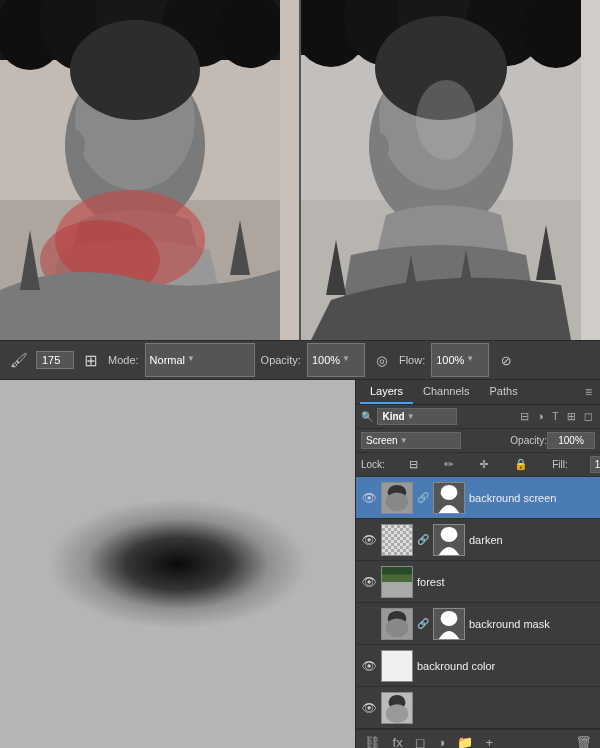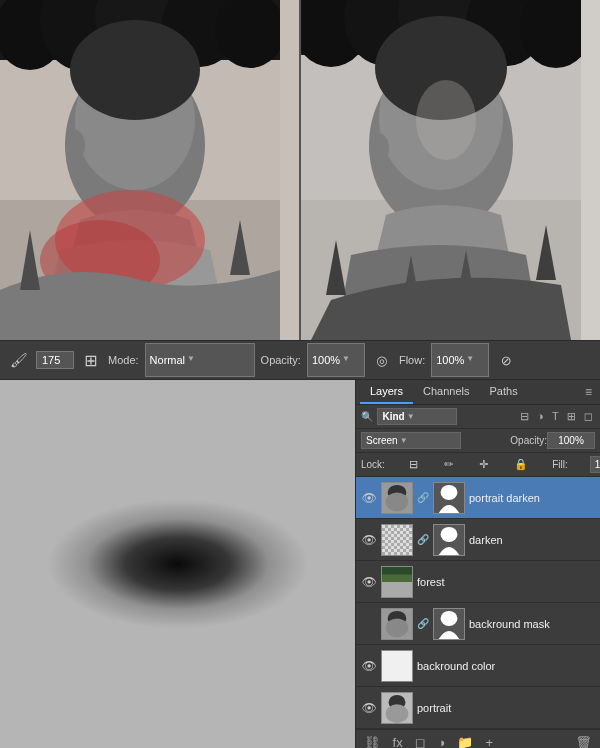--- a/index.html
+++ b/index.html
@@ -548,21 +548,21 @@
           </svg>
         </div>
         <div class="layer-link">🔗</div>
         <div class="layer-thumb-mask">
           <svg width="32" height="32" viewBox="0 0 32 32">
             <rect width="32" height="32" fill="#555"></rect>
             <ellipse cx="16" cy="10" rx="9" ry="8" fill="#fff"></ellipse>
             <path d="M5 32 Q16 15 27 32 Z" fill="#fff"></path>
           </svg>
         </div>
-        <div class="layer-name">portrait darken</div>
+        <div class="layer-name">backround screen</div>
       </div>
 
       <div class="layer-item">
         <div class="layer-eye">👁</div>
         <div class="layer-thumb checkered" style="width:32px;height:32px;border:1px solid #888;flex-shrink:0;">
         </div>
         <div class="layer-link">🔗</div>
         <div class="layer-thumb-mask">
           <svg width="32" height="32" viewBox="0 0 32 32">
             <rect width="32" height="32" fill="#555"></rect>
@@ -617,21 +617,20 @@
 
       <div class="layer-item">
         <div class="layer-eye">👁</div>
         <div class="layer-thumb">
           <svg width="32" height="32" viewBox="0 0 32 32">
             <rect width="32" height="32" fill="#bbb"></rect>
             <ellipse cx="16" cy="10" rx="9" ry="8" fill="#333"></ellipse>
             <ellipse cx="16" cy="22" rx="12" ry="10" fill="#999"></ellipse>
           </svg>
         </div>
-        <div class="layer-name">portrait</div>
       </div>
 
     </div>
 
     <div class="layers-bottom-bar" style="margin-top:auto;">
       <span class="bottom-bar-icon">⛓</span>
       <span class="bottom-bar-icon">fx</span>
       <span class="bottom-bar-icon">◻</span>
       <span class="bottom-bar-icon">◑</span>
       <span class="bottom-bar-icon">📁</span>

